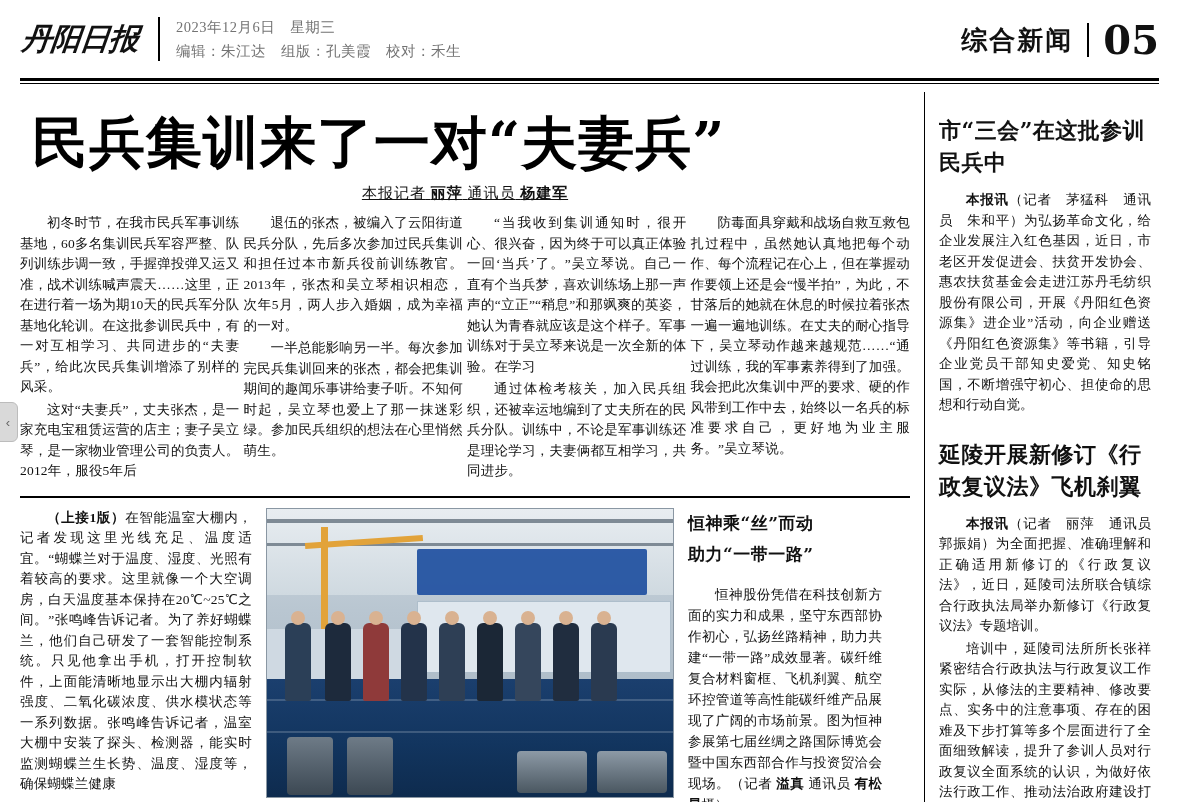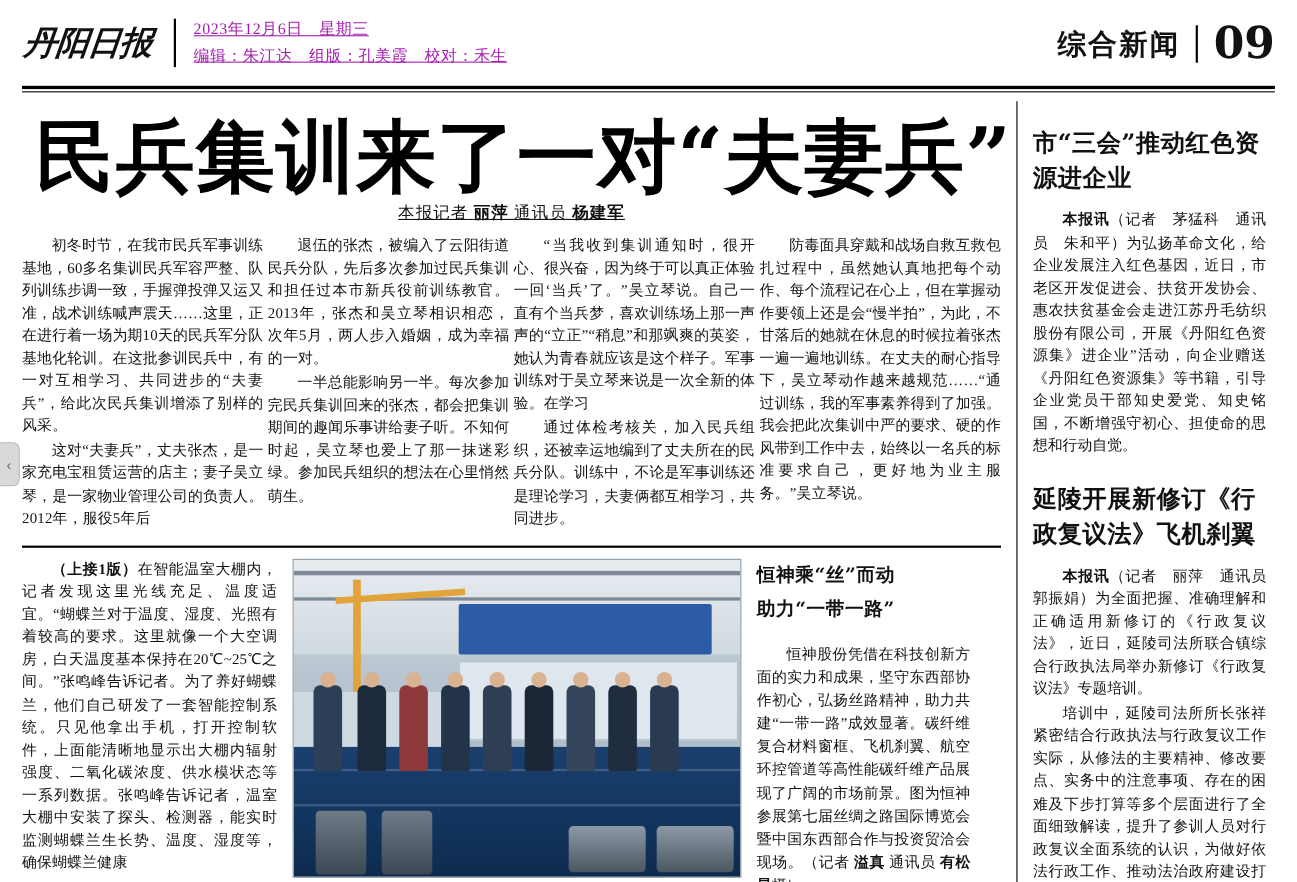--- a/index.html
+++ b/index.html
@@ -38,23 +38,22 @@
   }
   .masthead-rule {
     width: 2px;
     background: #000;
     height: 44px;
     margin: 0 16px 0 2px;
   }
   .masthead-meta {
     font-size: 14.5px;
     line-height: 22px;
-    color: #a21caf;
+    color: #737373;
     letter-spacing: 0.5px;
-    text-decoration: underline;
   }
   .masthead-meta .line1 { margin-bottom: 2px; }
   .masthead-right {
     position: absolute;
     right: 20px;
     top: 22px;
     display: flex;
     align-items: center;
   }
   .section-name {
@@ -103,21 +102,21 @@
     align-self: stretch;
   }
   .right-zone {
     width: 212px;
   }
 
   
   .headline {
     font-family: "DejaVu Serif", serif;
     font-weight: bold;
-    font-size: 72px;
+    font-size: 56px;
     line-height: 72px;
     letter-spacing: 1px;
     margin: 14px 0 6px 12px;
     color: #000;
     white-space: nowrap;
   }
   .byline {
     text-align: center;
     font-size: 15px;
     letter-spacing: 1px;
@@ -296,21 +295,21 @@
 <div class="masthead">
   <div class="paper-name">丹阳日报</div>
   <div class="masthead-rule"></div>
   <div class="masthead-meta">
     <div class="line1">2023年12月6日　星期三</div>
     <div class="line2">编辑：朱江达　组版：孔美霞　校对：禾生</div>
   </div>
   <div class="masthead-right">
     <div class="section-name">综合新闻</div>
     <div class="section-divider"></div>
-    <div class="page-number">09</div>
+    <div class="page-number">05</div>
   </div>
 </div>
 <div class="top-rule"></div>
 <div class="top-rule-thin"></div>
 
 <div class="page">
 
   <div class="left-zone">
 
     <div class="headline">民兵集训来了一对“夫妻兵”</div>
@@ -402,21 +401,21 @@
         </div>
       </div>
 
     </div>
   </div>
 
   <div class="vert-divider"></div>
 
   <div class="right-zone">
 
-    <div class="rail-headline">市“三会”推动红色资源进企业</div>
+    <div class="rail-headline">市“三会”在这批参训民兵中</div>
     <div class="rail-body">
       <p><b>本报讯</b><span>（记者　茅猛科　通讯员　朱和平）</span><span>为弘扬革命文化，给企业发展注入红色基因，近日，市老区开发促进会、扶贫开发协会、惠农扶贫基金会走进江苏丹毛纺织股份有限公司，开展《丹阳红色资源集》进企业”活动，向企业赠送《丹阳红色资源集》等书籍，引导企业党员干部知史爱党、知史铭国，不断增强守初心、担使命的思想和行动自觉。</span></p>
     </div>
 
     <div class="rail-headline">延陵开展新修订《行政复议法》飞机刹翼</div>
     <div class="rail-body">
       <p><b>本报讯</b><span>（记者　丽萍　通讯员　郭振娟）</span><span>为全面把握、准确理解和正确适用新修订的《行政复议法》，近日，延陵司法所联合镇综合行政执法局举办新修订《行政复议法》专题培训。</span></p>
       <p>培训中，延陵司法所所长张祥紧密结合行政执法与行政复议工作实际，从修法的主要精神、修改要点、实务中的注意事项、存在的困难及下步打算等多个层面进行了全面细致解读，提升了参训人员对行政复议全面系统的认识，为做好依法行政工作、推动法治政府建设打下了坚实法治基础。</p>
     </div>
 

